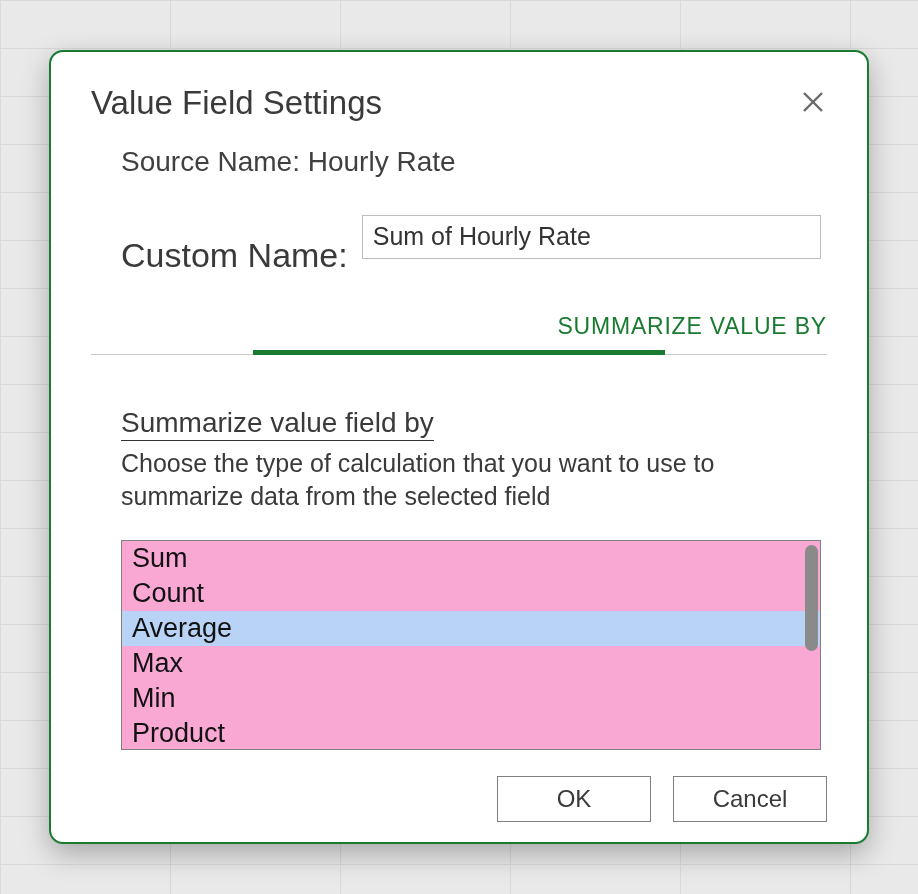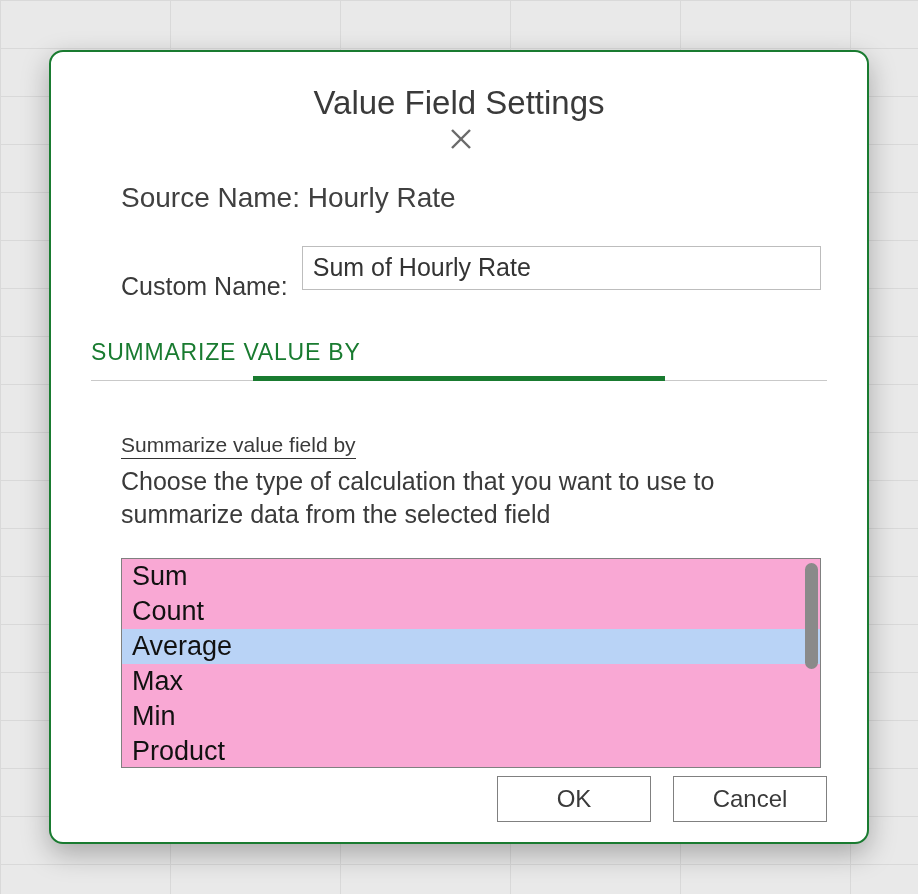--- a/index.html
+++ b/index.html
@@ -23,62 +23,62 @@
       position: absolute;
       left: 49px; top: 50px;
       width: 820px; height: 794px;
       background: #ffffff;
       border: 2.5px solid #197b30;
       border-radius: 14px;
       box-shadow: 0 10px 28px rgba(0,0,0,.28);
       padding: 32px 40px 36px 40px;
     }
 
-    .title-row { display: flex; align-items: center; justify-content: space-between; flex-direction: column; }
+    .title-row { display: flex; align-items: center; justify-content: space-between; }
     .dialog-title { font-size: 33px; color: #3a3a3a; font-weight: 400; }
 
     .close-btn {
       width: 36px; height: 36px; display: flex; align-items: center; justify-content: center;
       color: #6a6a6a; font-size: 30px; cursor: pointer; user-select: none;
       margin-right: -4px;
     }
 
     .body { padding: 24px 6px 0 30px; }
 
     .src-row { font-size: 28px; color: #404040; margin-bottom: 20px; }
 
     .custom-row { display: flex; align-items: center; gap: 14px; margin-bottom: 28px; }
-    .custom-label { font-size: 25px; color: #3a3a3a; white-space: nowrap; margin-top: 38px; }
+    .custom-label { font-size: 34px; color: #3a3a3a; white-space: nowrap; margin-top: 38px; }
     .custom-input {
       flex: 1; height: 44px;
       font-size: 25px; padding: 4px 10px;
       border: 1px solid #bdbdbd; background: #fff;
       font-family: inherit; color: #333;
     }
 
     .tabs-wrap { margin-left: -30px; margin-right: -6px; }
     .tabs {
       display: flex;
       border-bottom: 1px solid #c9c9c9;
     }
     .tab {
-      flex: 1; text-align: left;
+      flex: 1; text-align: right;
       padding: 10px 0 14px 0;
       font-size: 23px; letter-spacing: .8px;
       color: #555; cursor: pointer; user-select: none;
       position: relative;
     }
     .tab.active { color: #197b30; }
     .tab.active::after {
       content: ""; position: absolute; left: 22%; right: 22%; bottom: -1px;
       height: 5px; background: #197b30;
     }
 
     .section-title {
-      margin-top: 52px; font-size: 21px; color: #3a3a3a;
+      margin-top: 52px; font-size: 28px; color: #3a3a3a;
       border-bottom: 1px solid #323232; display: inline-block; padding-bottom: 1px;
     }
     .section-desc {
       margin-top: 6px; font-size: 25px; color: #3a3a3a; line-height: 1.3;
       max-width: 700px;
     }
 
     .listbox {
       margin-top: 28px;
       border: 1px solid #808080;

